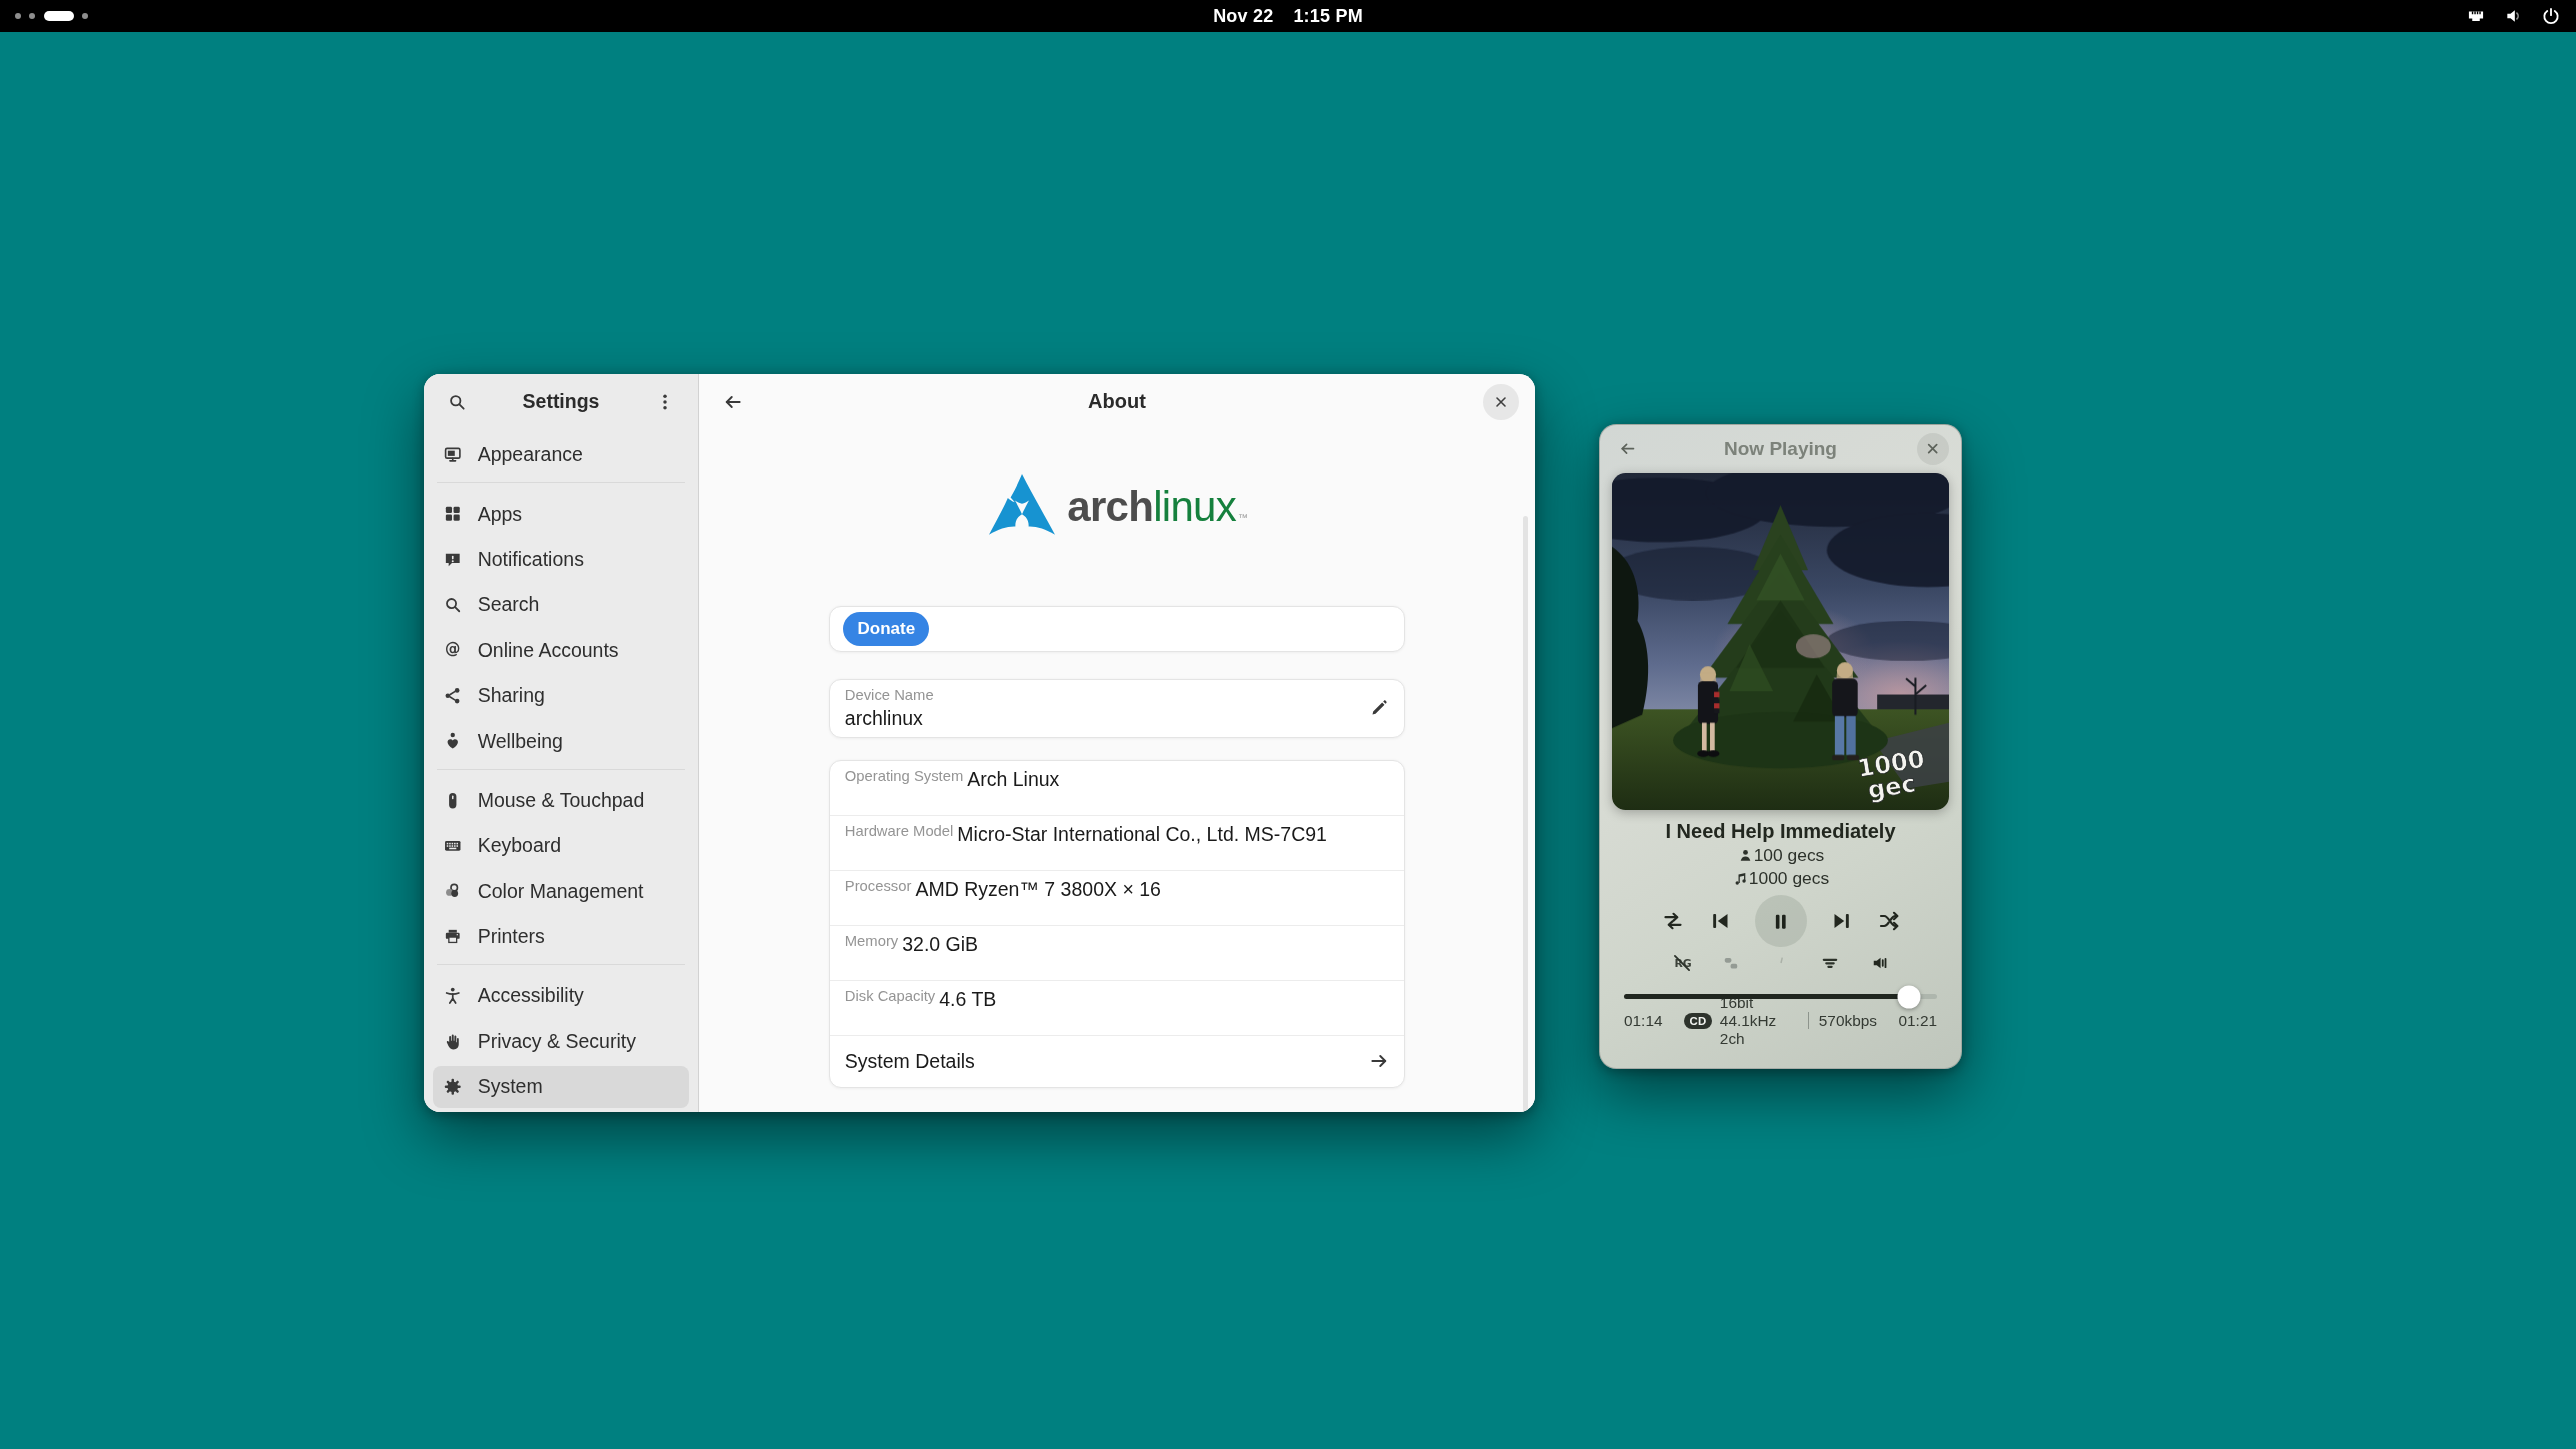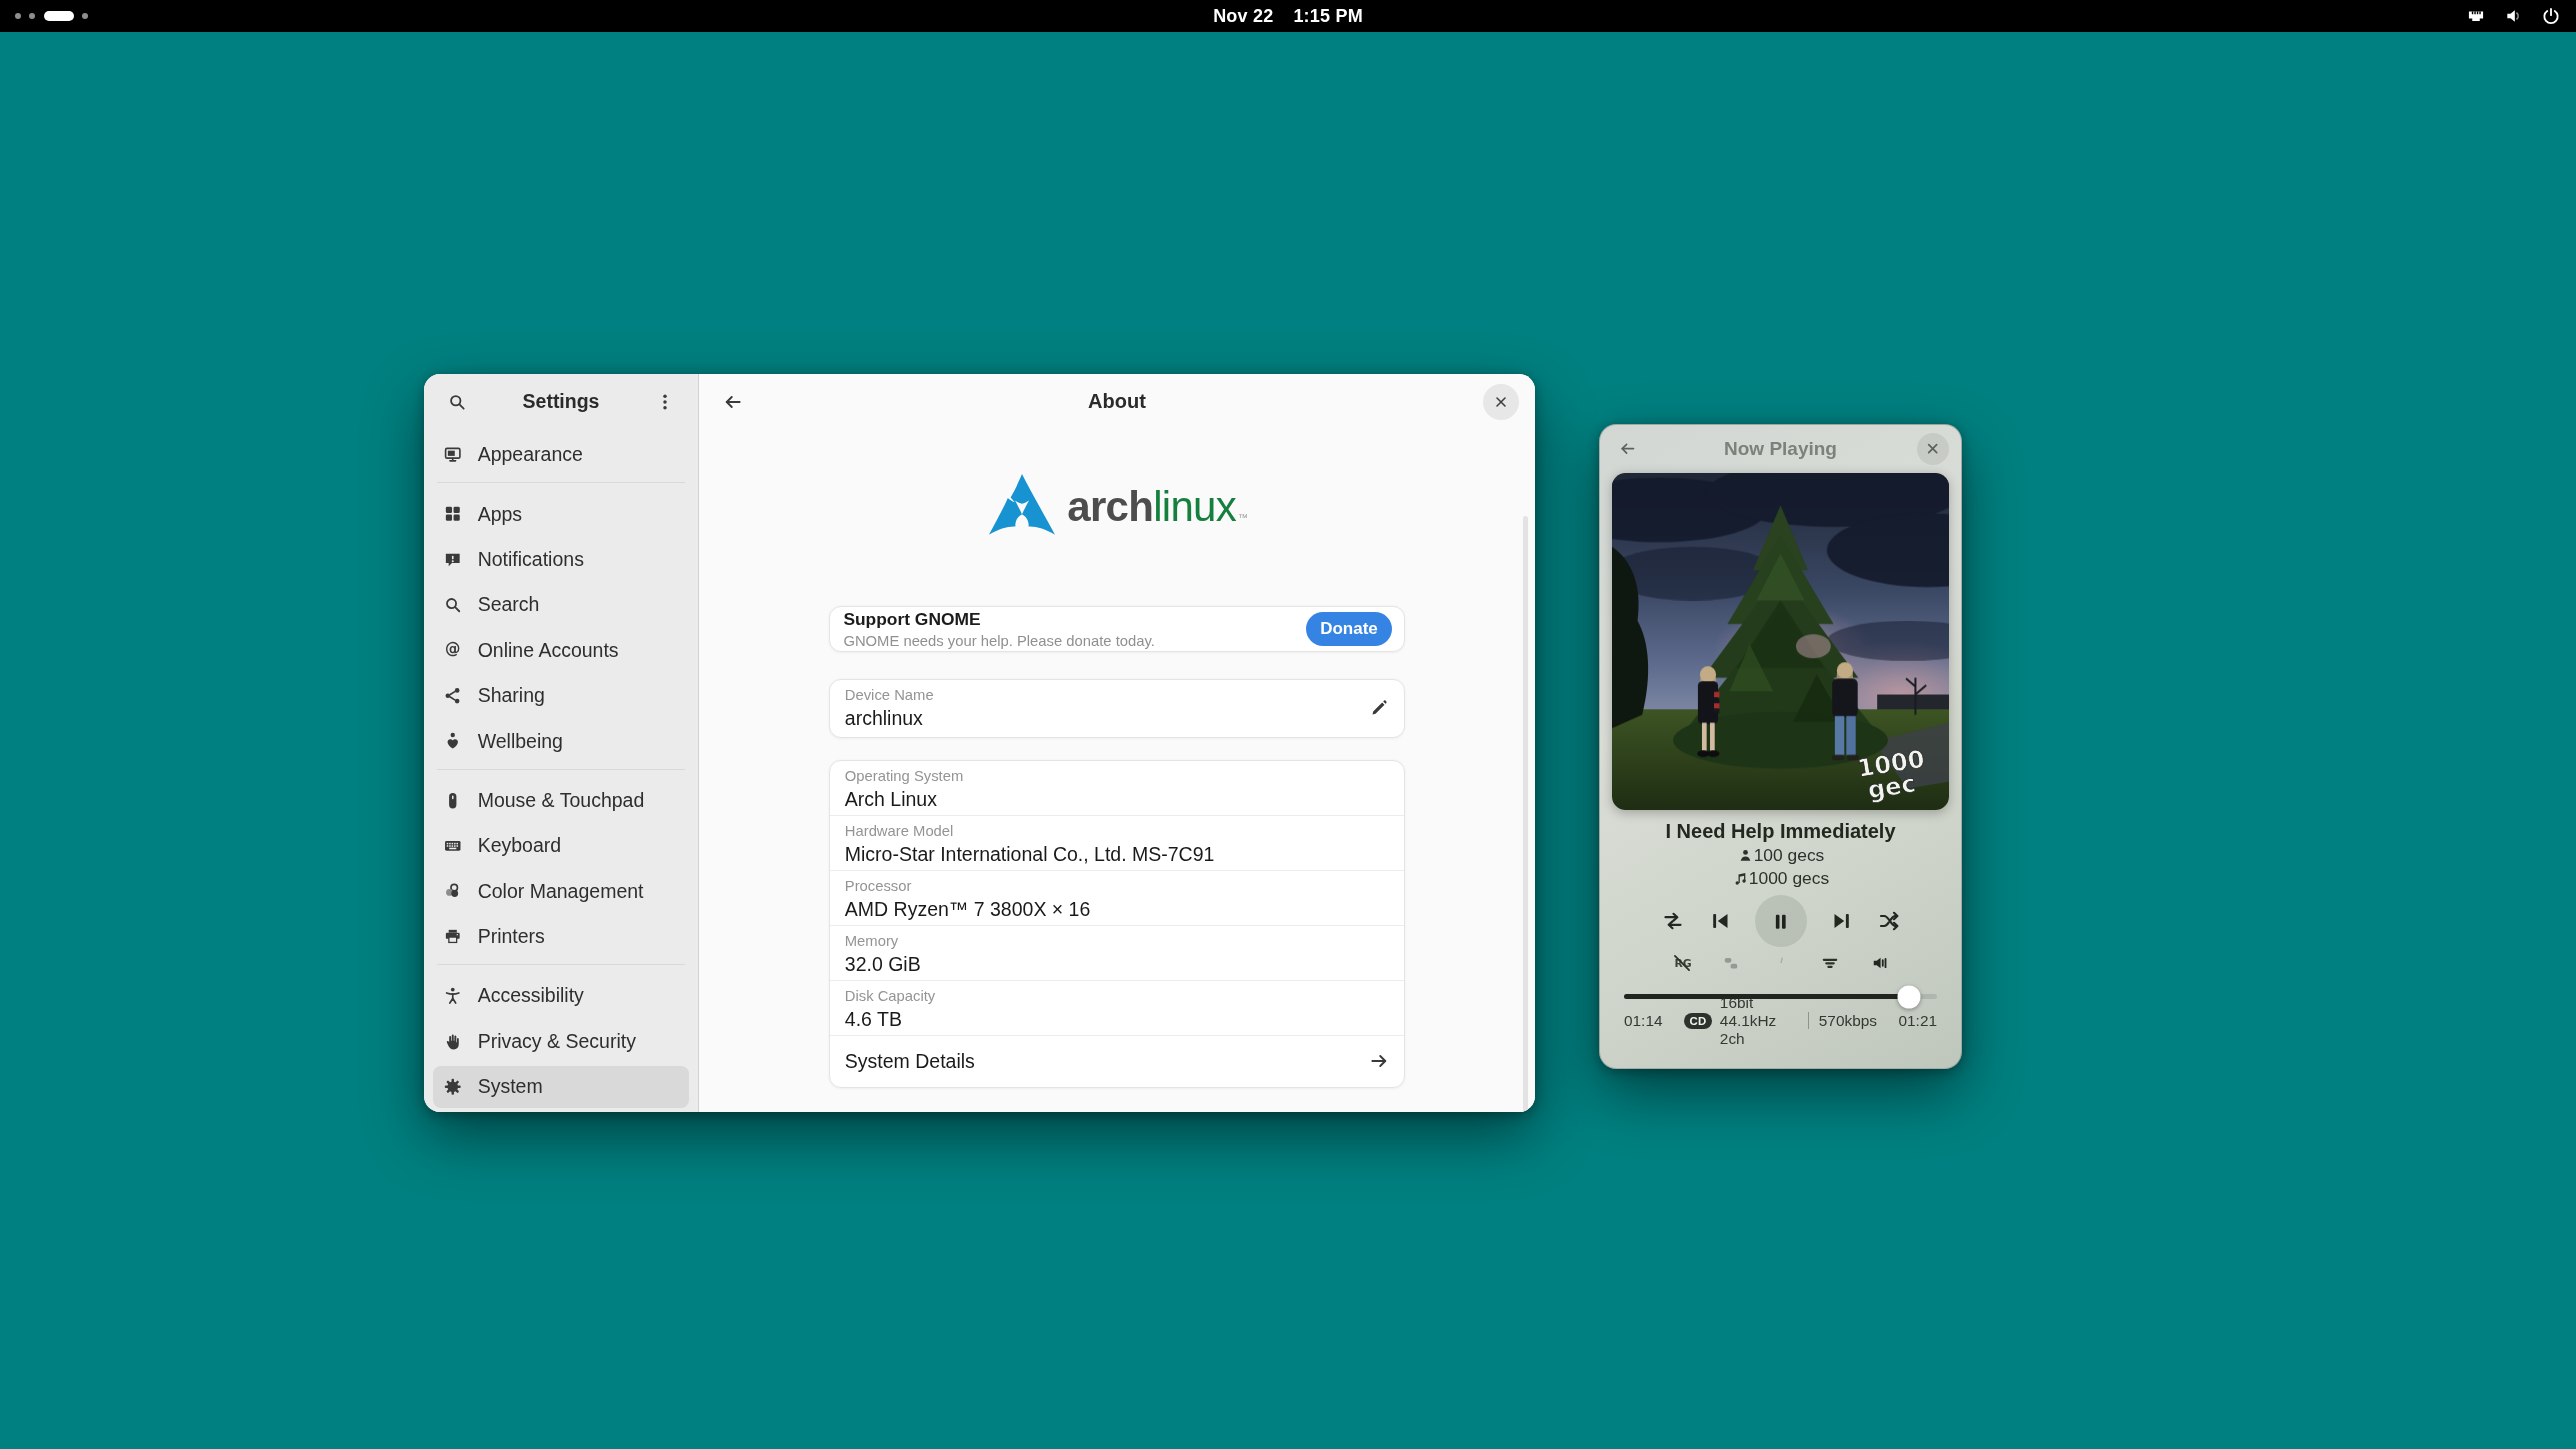--- a/index.html
+++ b/index.html
@@ -71,21 +71,21 @@
   .donate-btn { width:86px; height:34px; border-radius:17px; background:#3584e4; color:#fff;
                 font-size:17px; font-weight:700; border:none; display:flex; align-items:center; justify-content:center; }
 
   .device-card { margin-top:27px; height:59px; display:flex; align-items:center; padding:0 14.8px; }
   .device-text { flex:1; display:flex; flex-direction:column; gap:4px; }
   .field-label { font-size:14.8px; color:#949494; }
   .field-value { font-size:19.5px; color:#1a1a1a; }
   .pencil svg { width:20px; height:20px; }
 
   .info-card { margin-top:21.5px; overflow:hidden; }
-  .info-row { height:55px; padding:7.4px 14.8px 0; display:flex; flex-direction:column; gap:4px; border-bottom:0.7px solid #ececec; }
+  .info-row { height:55px; padding:7.4px 14.8px 0; display:flex; gap:4px; border-bottom:0.7px solid #ececec; }
   .details-row { height:51px; display:flex; align-items:center; justify-content:space-between; padding:0 14.8px; }
   .details-label { font-size:19.5px; color:#1a1a1a; }
   .details-row svg { width:20px; height:20px; }
 
   .scrollbar { position:absolute; right:6.7px; top:87px; width:5.4px; height:644px; border-radius:2.7px; background:#e3e3e3; }
 
   
   .player {
     left:1599px; top:424px; width:363px; height:645px; border-radius:17.4px;
     background:linear-gradient(150deg,#d2d7d4 0%,#daddd6 38%,#cfd5cb 68%,#bfc6bc 100%);
@@ -372,24 +372,20 @@
             <path fill="#1793d1" fill-rule="evenodd" d="M30 3 C27 10 24.5 15.5 20.5 22.5 L24 26.5 C21.5 25.5 19.7 24.3 18.2 22.9 14 32.5 8 43 2.5 53.5 10.5 48.6 18 46.3 24.5 46.6 24.3 43.8 25 40.9 27 38.7 28 37.6 29 37 30 36.4 31 37 32 37.6 33 38.7 35 40.9 35.7 43.8 35.5 46.6 42 46.3 49.5 48.6 57.5 53.5 47 34 37 17 30 3 Z M30 36.4 C28.2 32.6 26.3 28.9 24.2 25 26 26.3 27.9 27.2 30 27.7 32.1 27.2 34 26.3 35.8 25 33.7 28.9 31.8 32.6 30 36.4 Z"></path>
           </svg>
           <div class="arch-word">
             <span class="b">arch</span>
               <span class="l">linux</span>
               <span class="tm">™</span>
           </div>
         </div>
 
         <div class="card support-card">
-          <div class="support-text">
-            <div class="support-title">Support GNOME</div>
-            <div class="support-sub">GNOME needs your help. Please donate today.</div>
-          </div>
           <button class="donate-btn">Donate</button>
         </div>
 
         <div class="card device-card">
           <div class="device-text">
             <div class="field-label">Device Name</div>
             <div class="field-value">archlinux</div>
           </div>
           <div class="pencil">
             <svg viewBox="0 0 24 24" fill="#3a3a3a">

